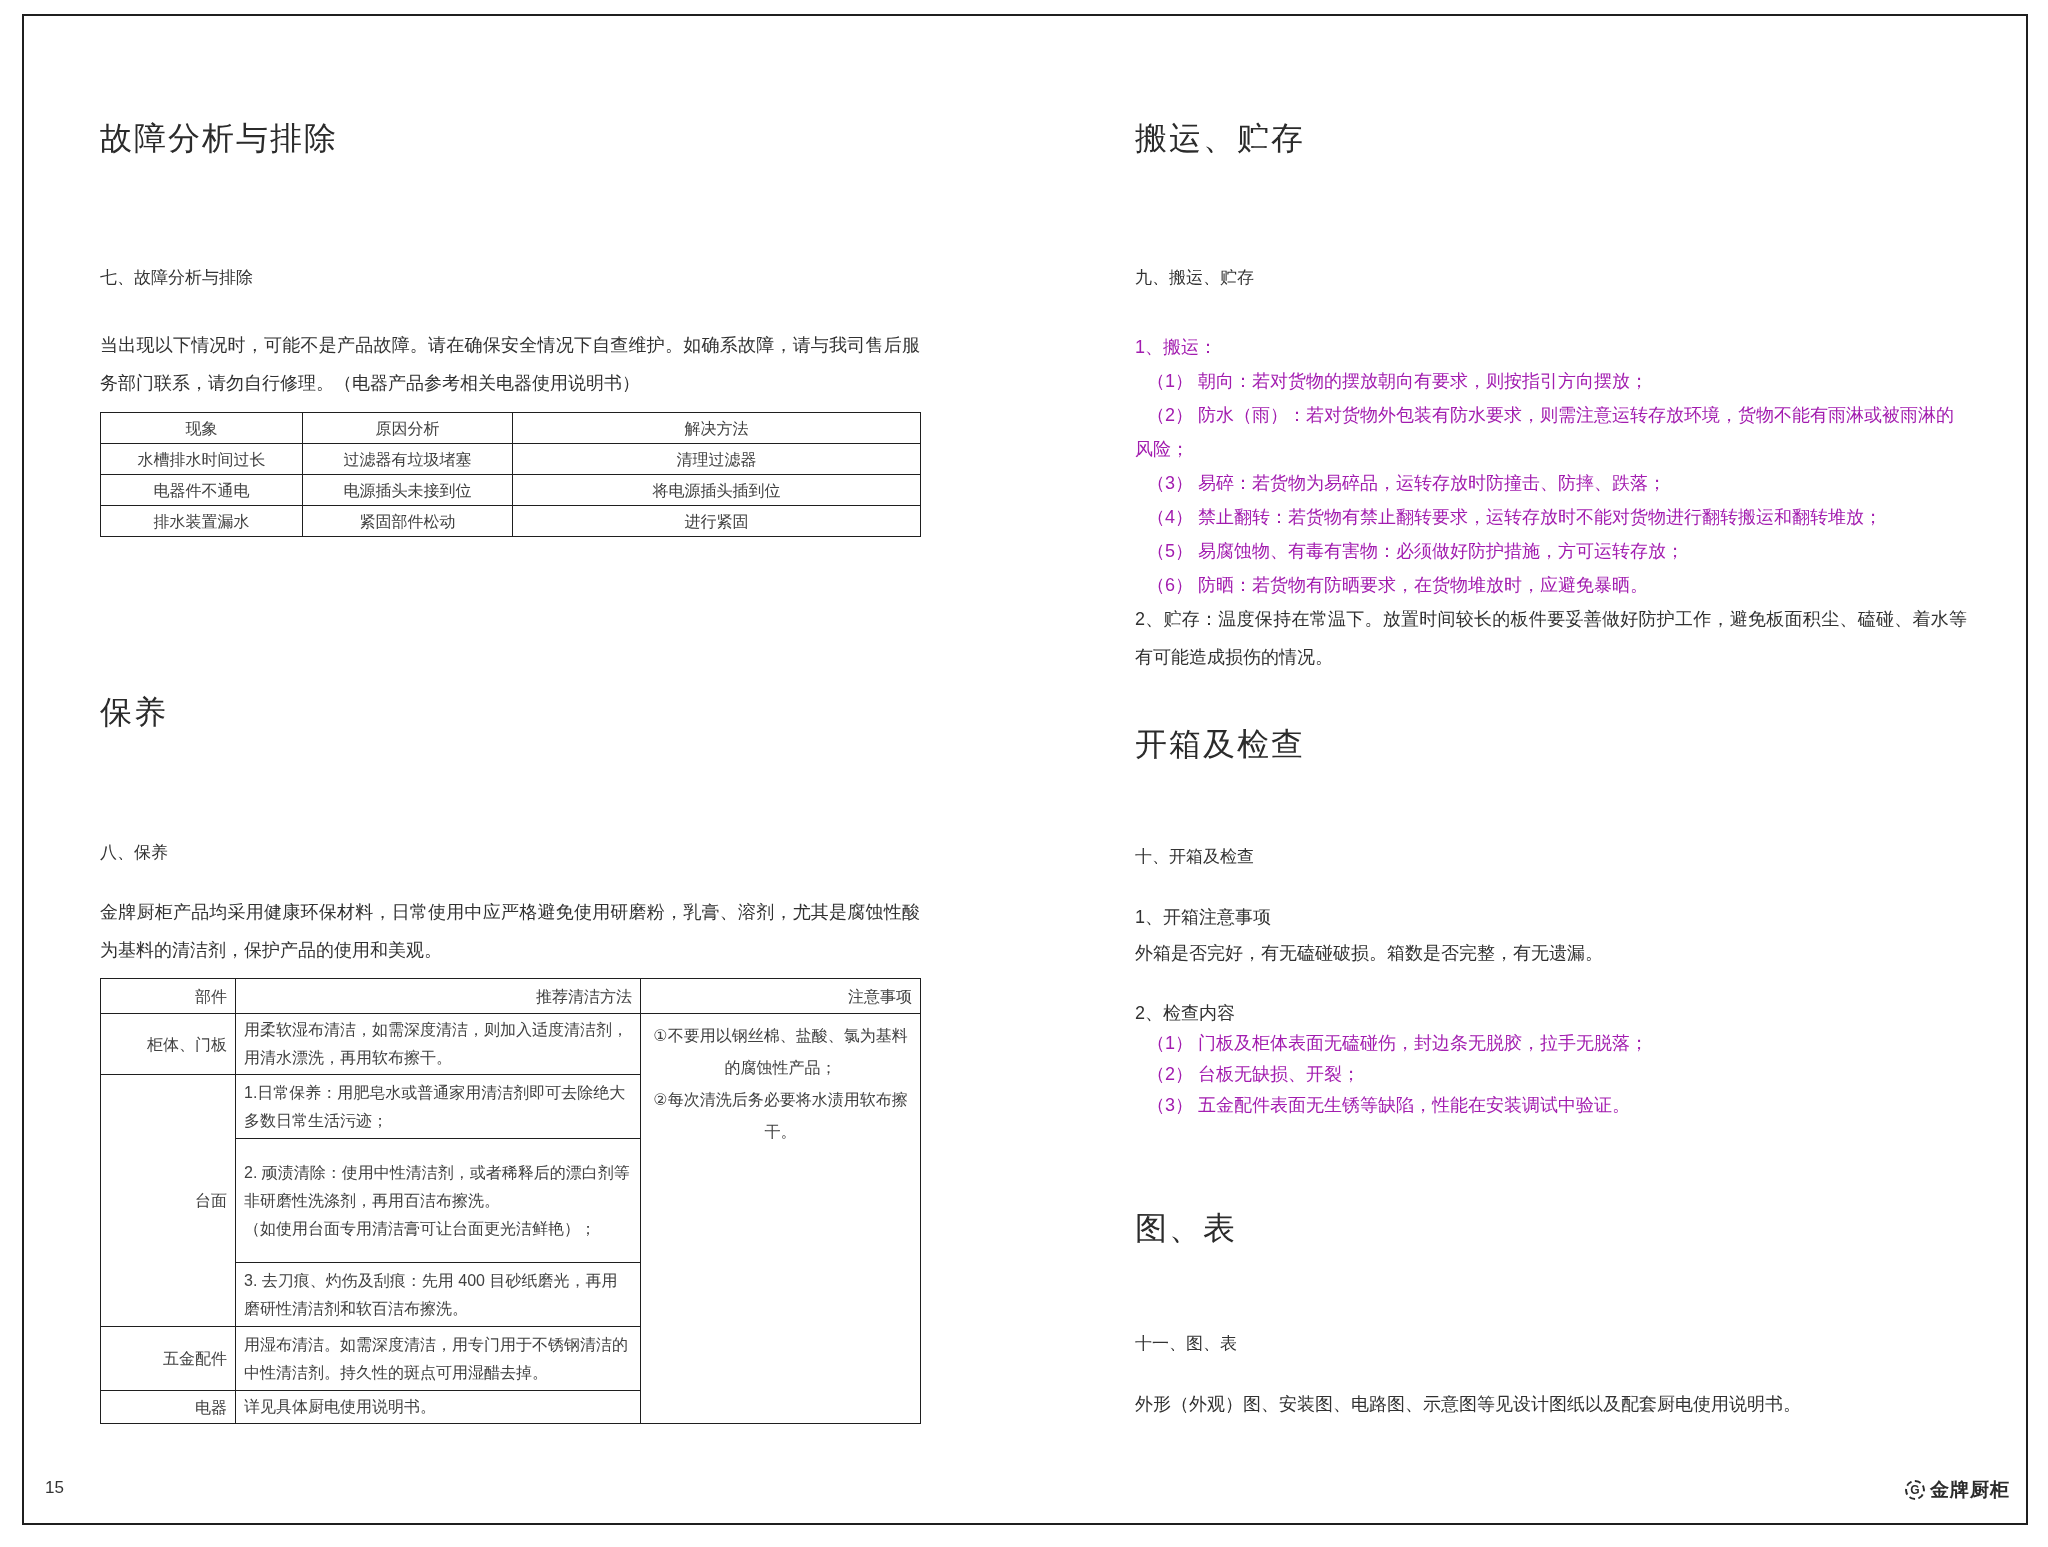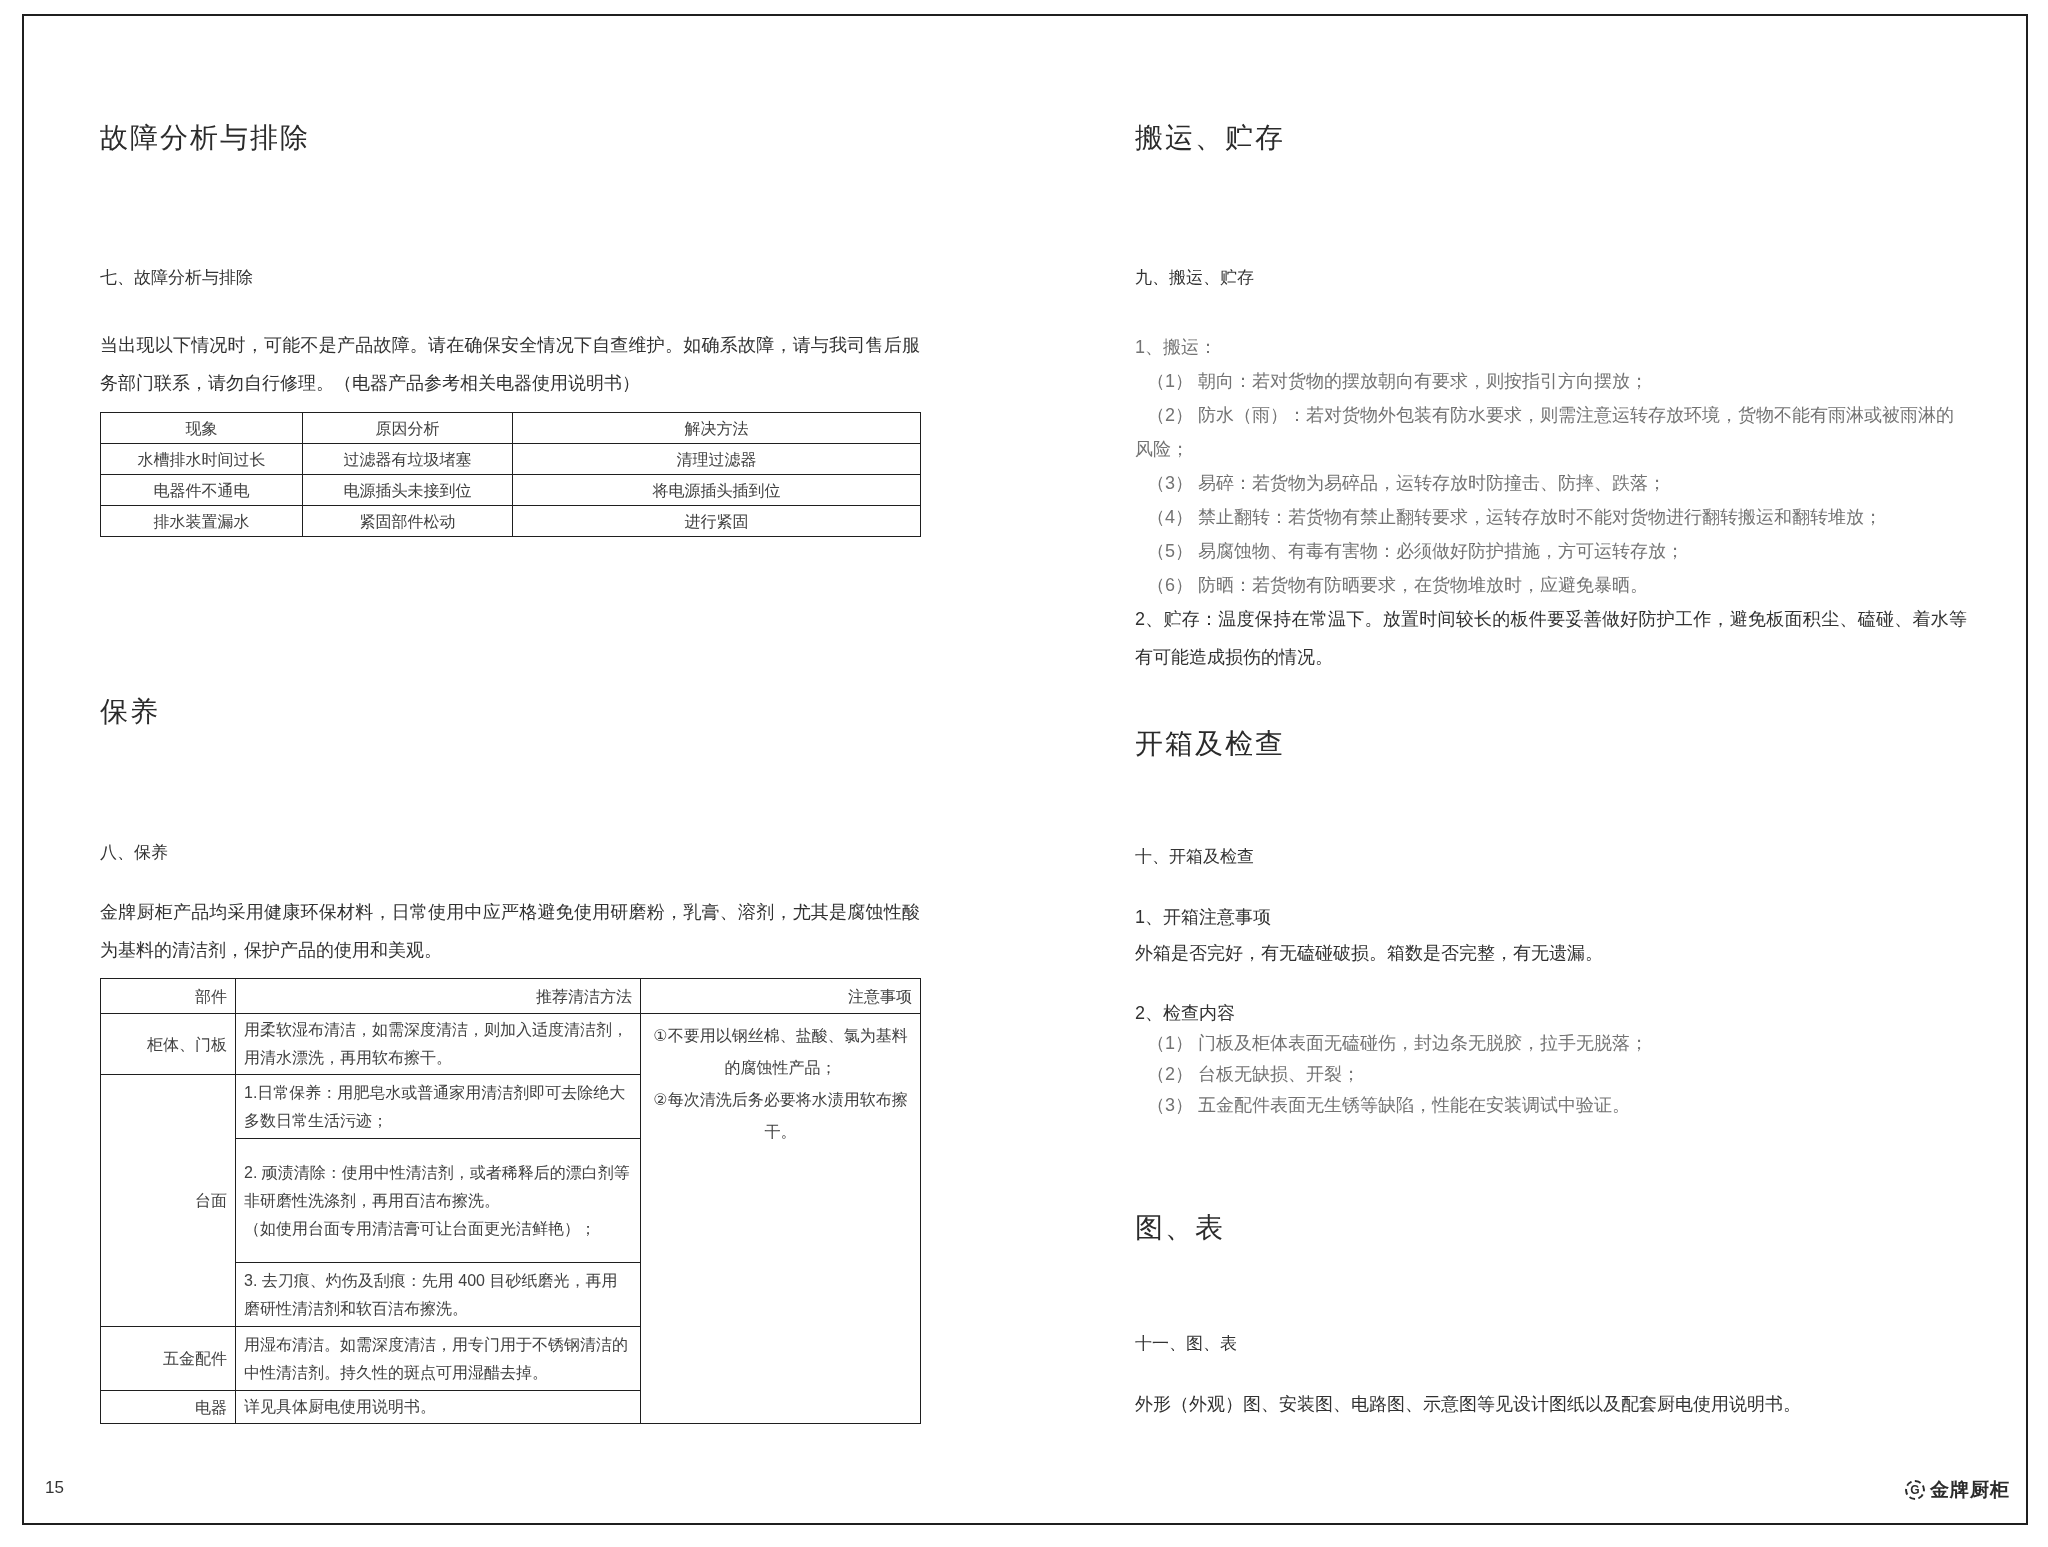--- a/index.html
+++ b/index.html
@@ -3,31 +3,31 @@
 <meta charset="utf-8">
 <style>
   html,body{margin:0;padding:0;background:#fff;}
   body{font-family:"Liberation Sans","DejaVu Sans",sans-serif;color:#2e2e2e;}
   .sheet{position:relative;width:2048px;height:1547px;background:#ffffff;overflow:hidden;}
   .frame{position:absolute;left:22px;top:14px;right:20px;bottom:22px;border:2px solid #1f1f1f;}
   .col{position:absolute;top:0;}
   .col.left{left:100px;width:820px;}
   .col.right{left:1135px;width:832px;}
   .blk{position:absolute;left:0;width:100%;}
-  .h1{font-size:28px;font-weight:500;color:#2b2b2b;letter-spacing:2px;line-height:48px;margin:0;}
+  .h1{font-size:32px;font-weight:500;color:#2b2b2b;letter-spacing:2px;line-height:48px;margin:0;}
   .subhead{font-size:17px;color:#333;line-height:24px;}
   .para{font-size:18px;line-height:38px;color:#313131;text-align:justify;}
   table.t{position:absolute;left:0;border-collapse:collapse;table-layout:fixed;width:820px;font-size:16px;color:#404040;}
   table.t td,table.t th{border:1px solid #1f1f1f;font-weight:normal;padding:2px 8px;line-height:27px;}
   table.t1 th,table.t1 td{text-align:center;height:30px;padding:0 4px;}
   table.t2 th{text-align:right;height:30px;}
   table.t2 td.c{text-align:right;vertical-align:middle;}
   table.t2 td.m{text-align:left;vertical-align:middle;line-height:28px;}
   table.t2 td.notes{text-align:center;vertical-align:top;line-height:32px;padding-top:6px;}
-  .li{font-size:18px;line-height:34px;color:#737373;text-indent:12px;}
+  .li{font-size:18px;line-height:34px;color:#a21caf;text-indent:12px;}
   .li0{text-indent:0;}
   .footer-num{position:absolute;left:45px;top:1478px;font-size:17px;color:#333;}
   .brand{position:absolute;right:38px;top:1477px;display:flex;align-items:center;gap:5px;}
   .g-circle{width:20px;height:20px;border:2px dashed #2b2b2b;border-radius:50%;display:flex;align-items:center;justify-content:center;font-size:12px;font-weight:bold;color:#2b2b2b;box-sizing:border-box;}
   .brand-text{font-size:19px;font-weight:600;color:#2b2b2b;letter-spacing:1px;}
 </style>
 </head>
 <body>
 
 <div class="sheet">

